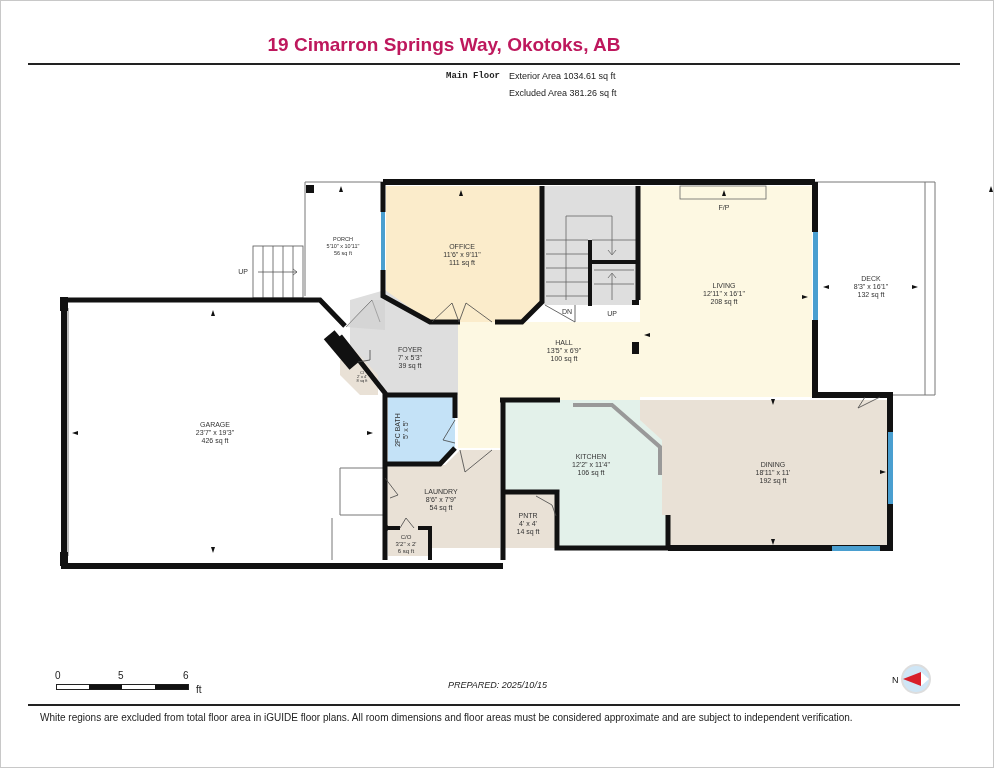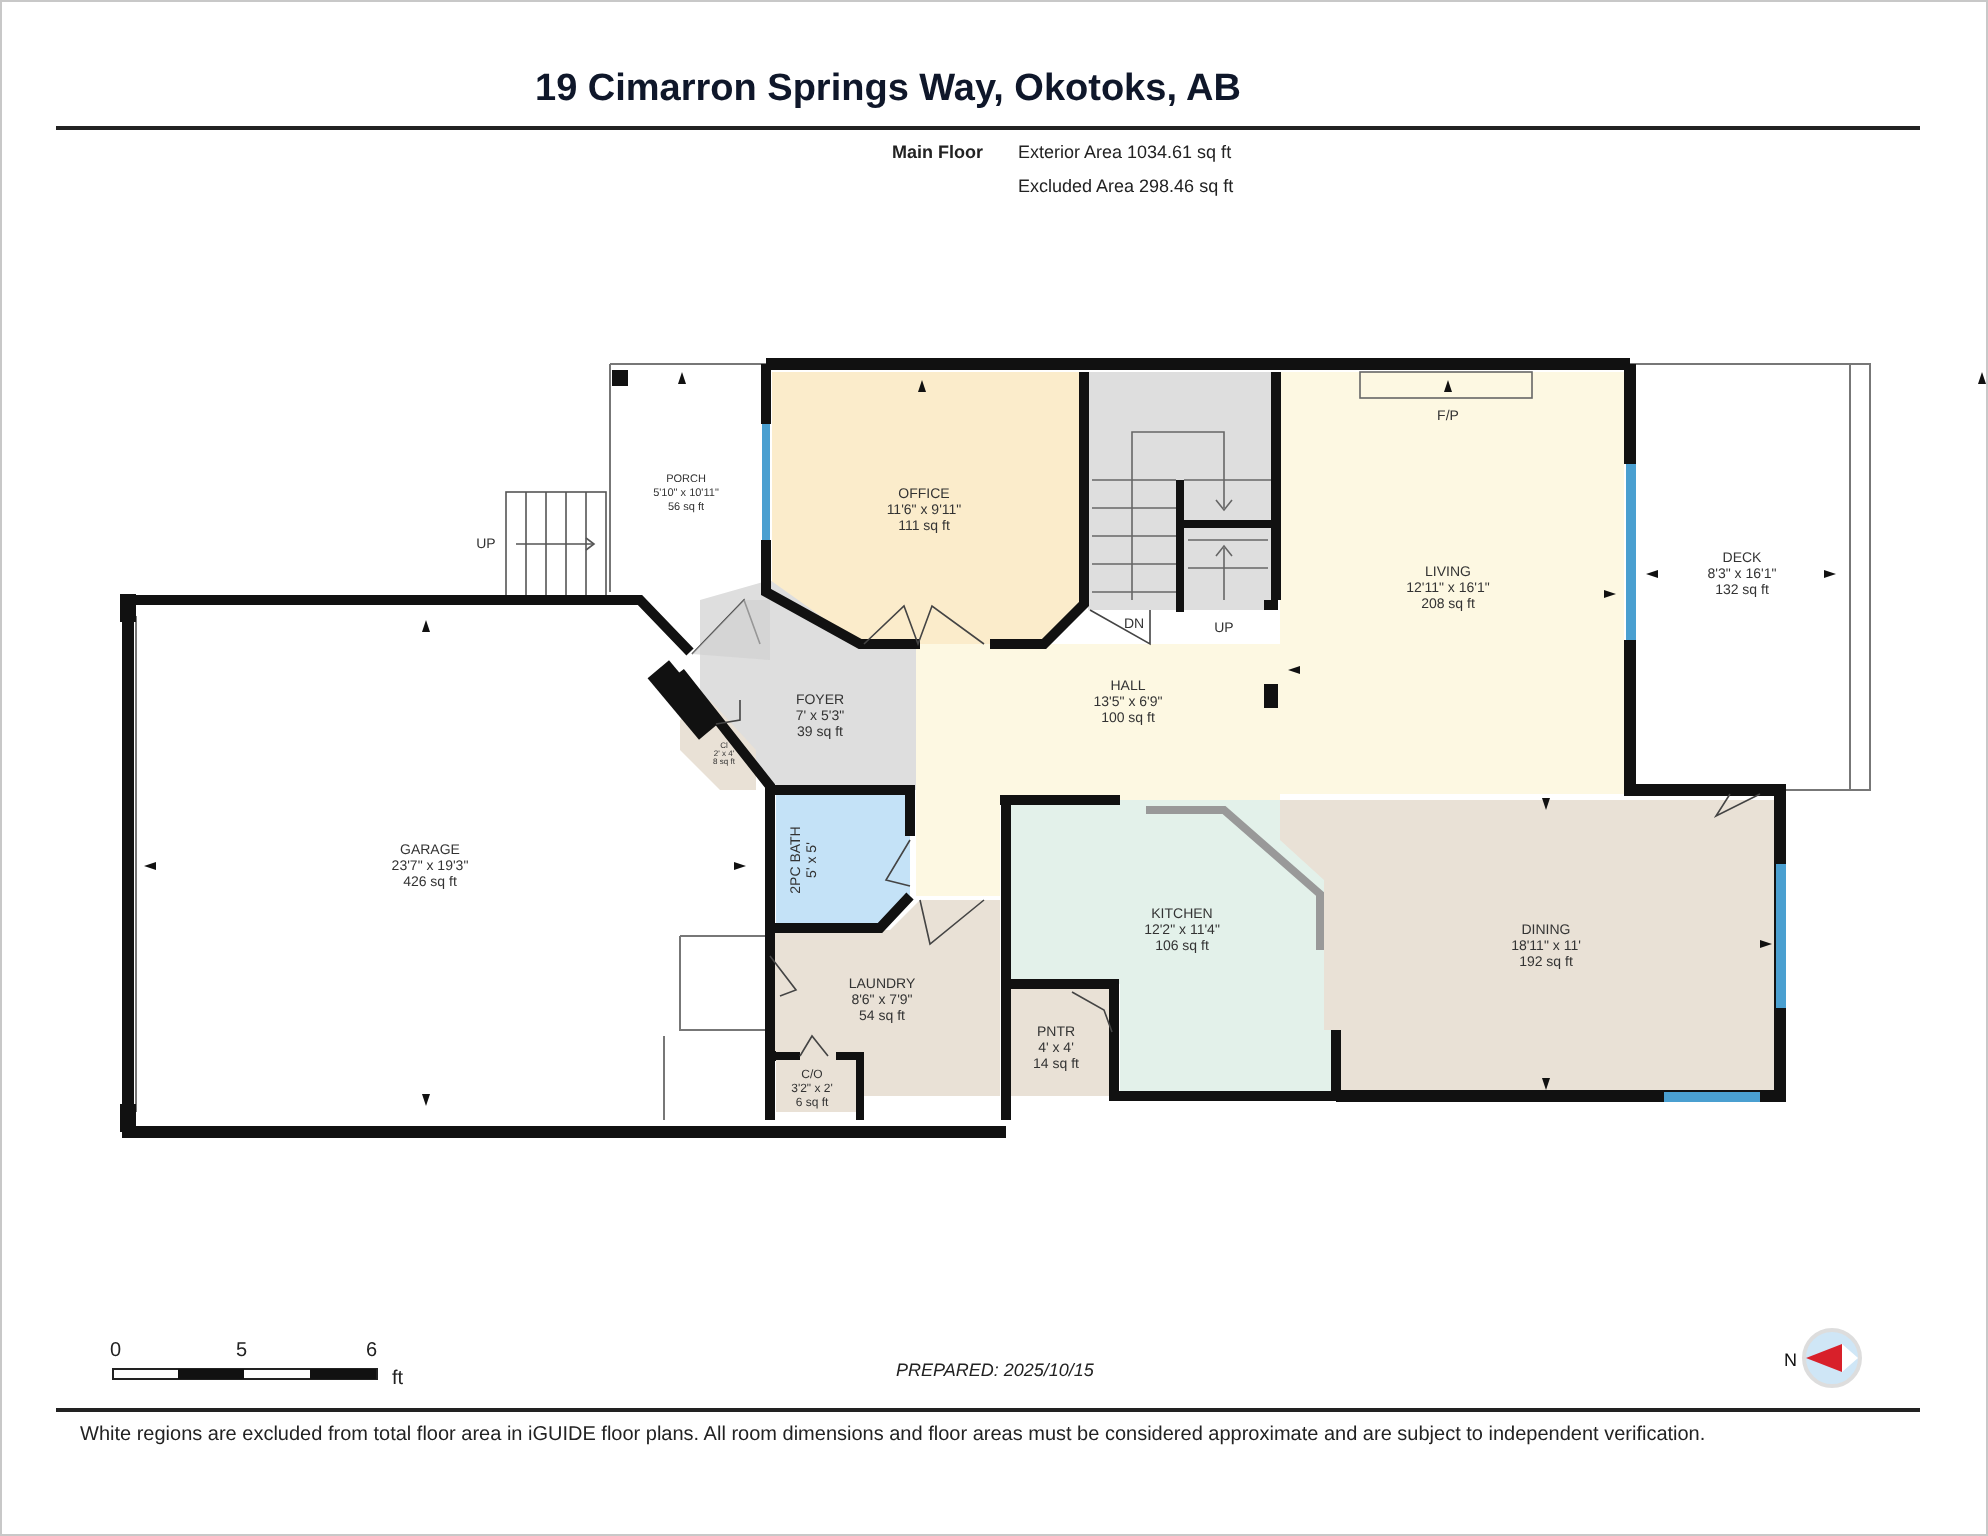--- a/index.html
+++ b/index.html
@@ -1,43 +1,43 @@
 <!DOCTYPE html>
 <html><head>
 <meta charset="utf-8">
 <style>
   html, body { margin: 0; padding: 0; background: #ffffff; }
   body { width: 994px; height: 768px; position: relative; overflow: hidden;
          font-family: "Liberation Sans", sans-serif; color: #222; }
   .frame { position: absolute; left: 0; top: 0; width: 992px; height: 766px;
            border: 1px solid #c8c8c8; }
   .title { position: absolute; left: 0; top: 34px; width: 888px; text-align: center;
-           font-size: 19px; font-weight: bold; color: #0f172a; }
+           font-size: 19px; font-weight: bold; color: #be185d; }
   .rule { position: absolute; left: 28px; width: 932px; height: 2px; background: #222; }
-  .floor-label { position: absolute; left: 446px; top: 71px; font-size: 9px; font-weight: bold; }
+  .floor-label { position: absolute; left: 446px; top: 71px; font-size: 9px; font-weight: bold; font-family: Liberation Mono, monospace; }
   .area-line { position: absolute; left: 509px; font-size: 9px; text-align: right; }
   svg.plan { position: absolute; left: 0; top: 0; }
   .room-text { font-family: "Liberation Sans", sans-serif; font-size: 7px; fill: #333; text-anchor: middle; }
   .room-text.small { font-size: 4px; }
   .scale { position: absolute; left: 52px; top: 670px; }
   .scale-lbl { position: absolute; font-size: 10px; }
   .prepared { position: absolute; left: 448px; top: 680px; font-size: 9px; font-style: italic; }
   .compass { position: absolute; left: 887px; top: 660px; }
   .footer { position: absolute; left: 40px; top: 712px; font-size: 10px; color: #222; }
 </style>
 </head>
 <body>
 
 <div class="frame"></div>
 
 <div class="title">19 Cimarron Springs Way, Okotoks, AB</div>
 <div class="rule" style="top:63px"></div>
 <div class="floor-label">Main Floor</div>
 <div class="area-line" style="top:71px">Exterior Area 1034.61 sq ft</div>
-<div class="area-line" style="top:88px">Excluded Area 298.46 sq ft</div>
+<div class="area-line" style="top:88px">Excluded Area 381.26 sq ft</div>
 
 <svg class="plan" width="994" height="700" viewBox="0 0 994 700">
 
   <polygon points="64,302 320,302 345,327 345,350 385,393 385,560 64,560" fill="#ffffff"></polygon>
   <polygon points="305,182 383,182 383,292 305,292" fill="#ffffff"></polygon>
   <polygon points="386,186 540,186 540,302 522,322 432,322 386,296" fill="#fbeccb"></polygon>
   <polygon points="544,186 638,186 638,305 544,305" fill="#dedede"></polygon>
   <polygon points="640,186 812,186 812,397 640,397" fill="#fdf8e2"></polygon>
   <polygon points="350,300 385,290 430,322 458,322 458,395 385,395 350,355" fill="#dedede"></polygon>
   <polygon points="458,322 640,322 640,400 500,400 500,448 458,448" fill="#fdf8e2"></polygon>

